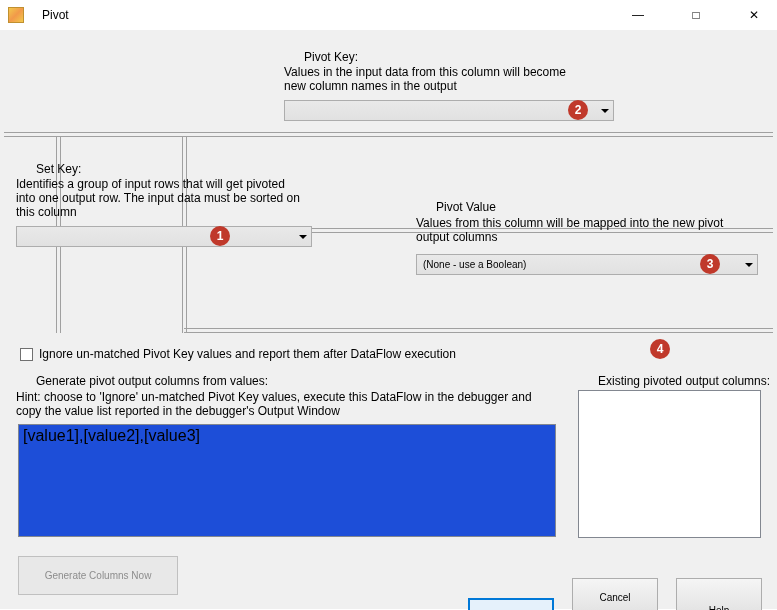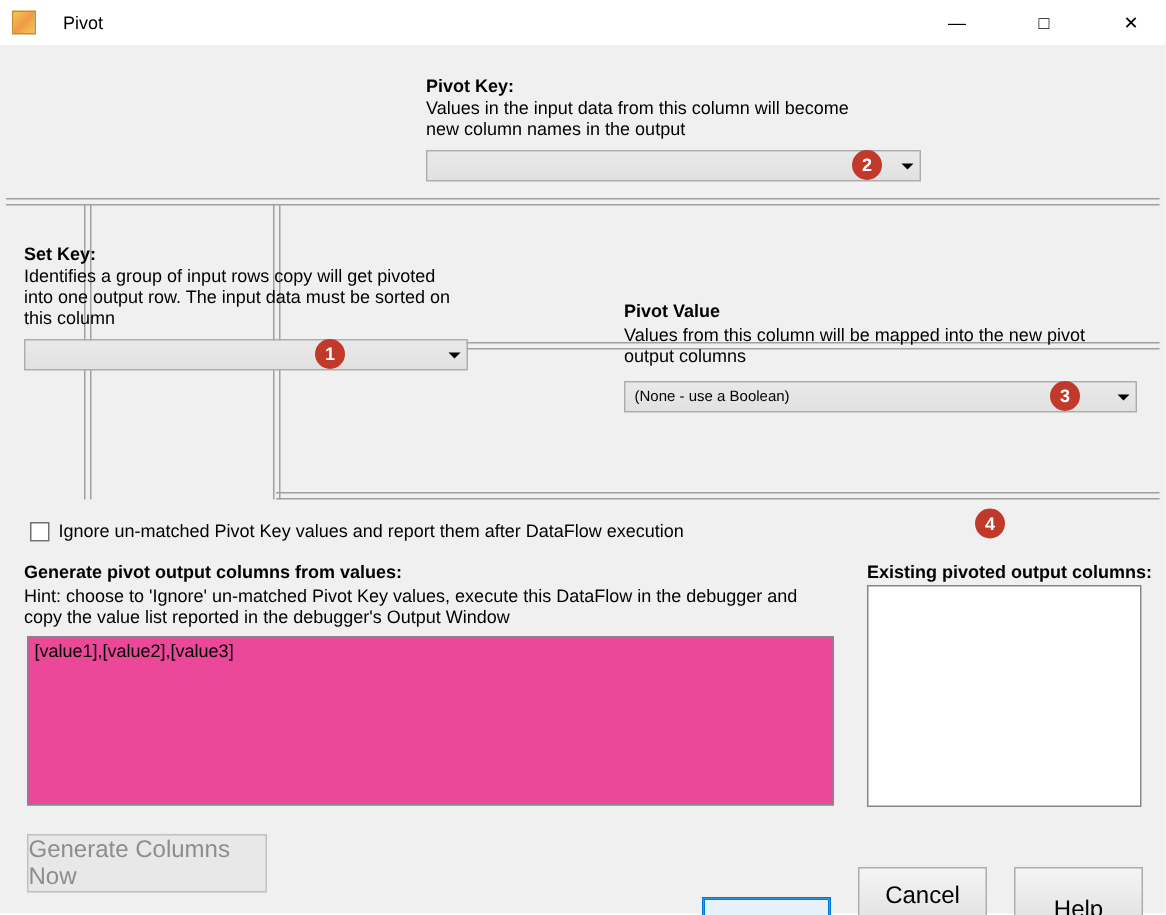--- a/index.html
+++ b/index.html
@@ -37,21 +37,21 @@
     font-size: 12px;
   }
   .client {
     position: relative;
     width: 777px;
     height: 579px;
     background: #f0f0f0;
   }
   .abs { position:absolute; }
 
-  .bold { font-weight: bold; }
+  .bold { font-weight: normal; margin-left: 20px; }
 
   .combo {
     background: linear-gradient(#e9e9e9,#e1e1e1);
     border:1px solid #adadad;
     height:21px;
     display:flex; align-items:center;
     padding: 0 4px 0 6px;
     font-size:10px;
   }
   .combo .arrow {
@@ -86,38 +86,38 @@
   .checkbox {
     display:flex; align-items:center; gap:6px;
   }
   .checkbox .box {
     width:13px; height:13px;
     border:1px solid #707070;
     background:#fff;
   }
 
   .textbox {
-    background:#ec4899;
+    background:#1d4ed8;
     border:1px solid #828790;
     padding:2px 4px;
-    font-size:12px;
+    font-size:16px;
   }
 
   .listbox {
     background:#fff;
     border:1px solid #828790;
   }
 
   .btn {
     height:39px;
     min-width:86px;
     border:1px solid #adadad;
     background: linear-gradient(#f5f5f5,#e1e1e1);
     display:flex; align-items:center; justify-content:center;
-    font-size:16px;
+    font-size:10px;
   }
   .btn.disabled {
     color:#8d8d8d;
     border-color:#c0c0c0;
     background:#e8e8e8;
   }
   .btn.default {
     border:1px solid #0078d7;
     outline:1px solid #0078d7;
     outline-offset:-2px;
@@ -153,21 +153,21 @@
 
   <div class="abs bold" style="left:284px; top:20px;">Pivot Key:</div>
   <div class="abs" style="left:284px; top:35px; width:330px; white-space:pre-line;">Values in the input data from this column will become
 new column names in the output</div>
   <div class="abs combo" style="left:284px; top:70px; width:330px;">
     <span></span>
     <span class="arrow"></span>
   </div>
 
   <div class="abs bold" style="left:16px; top:132px;">Set Key:</div>
-  <div class="abs" style="left:16px; top:147px; width:288px;">Identifies a group of input rows copy will get pivoted into one output row. The input data must be sorted on this column</div>
+  <div class="abs" style="left:16px; top:147px; width:288px;">Identifies a group of input rows that will get pivoted into one output row. The input data must be sorted on this column</div>
   <div class="abs combo" style="left:16px; top:196px; width:296px;">
     <span></span>
     <span class="arrow"></span>
   </div>
 
   <div class="abs bold" style="left:416px; top:170px;">Pivot Value</div>
   <div class="abs" style="left:416px; top:186px; width:330px;">Values from this column will be mapped into the new pivot output columns</div>
   <div class="abs combo" style="left:416px; top:224px; width:342px;">
     <span>(None - use a Boolean)</span>
     <span class="arrow"></span>

